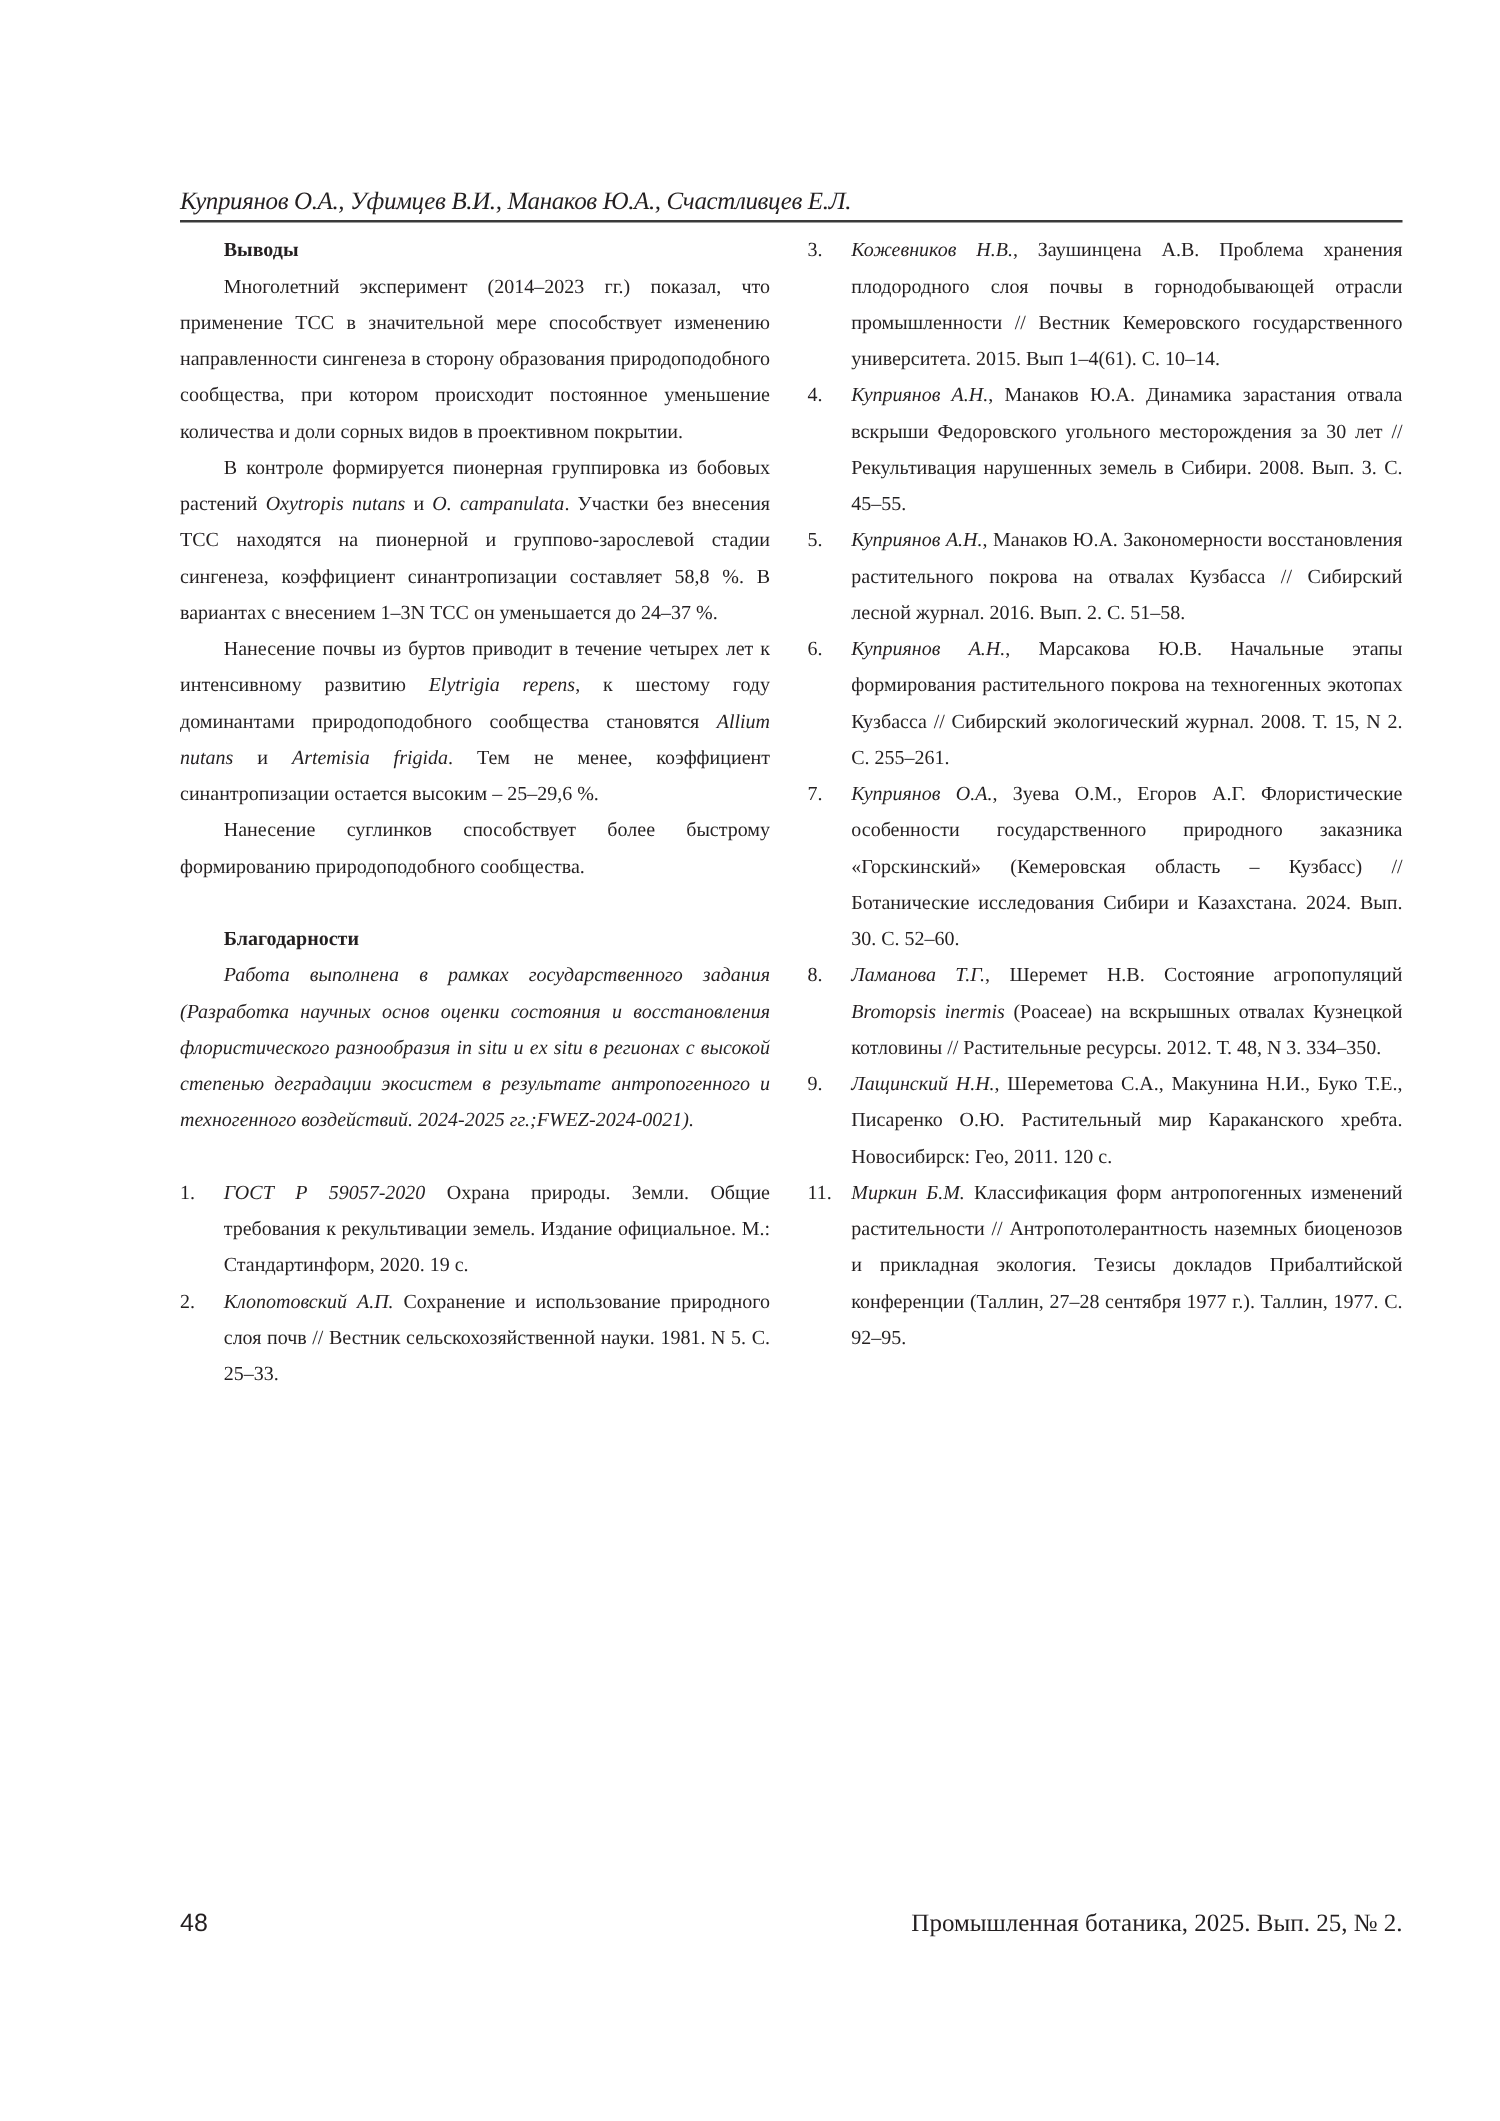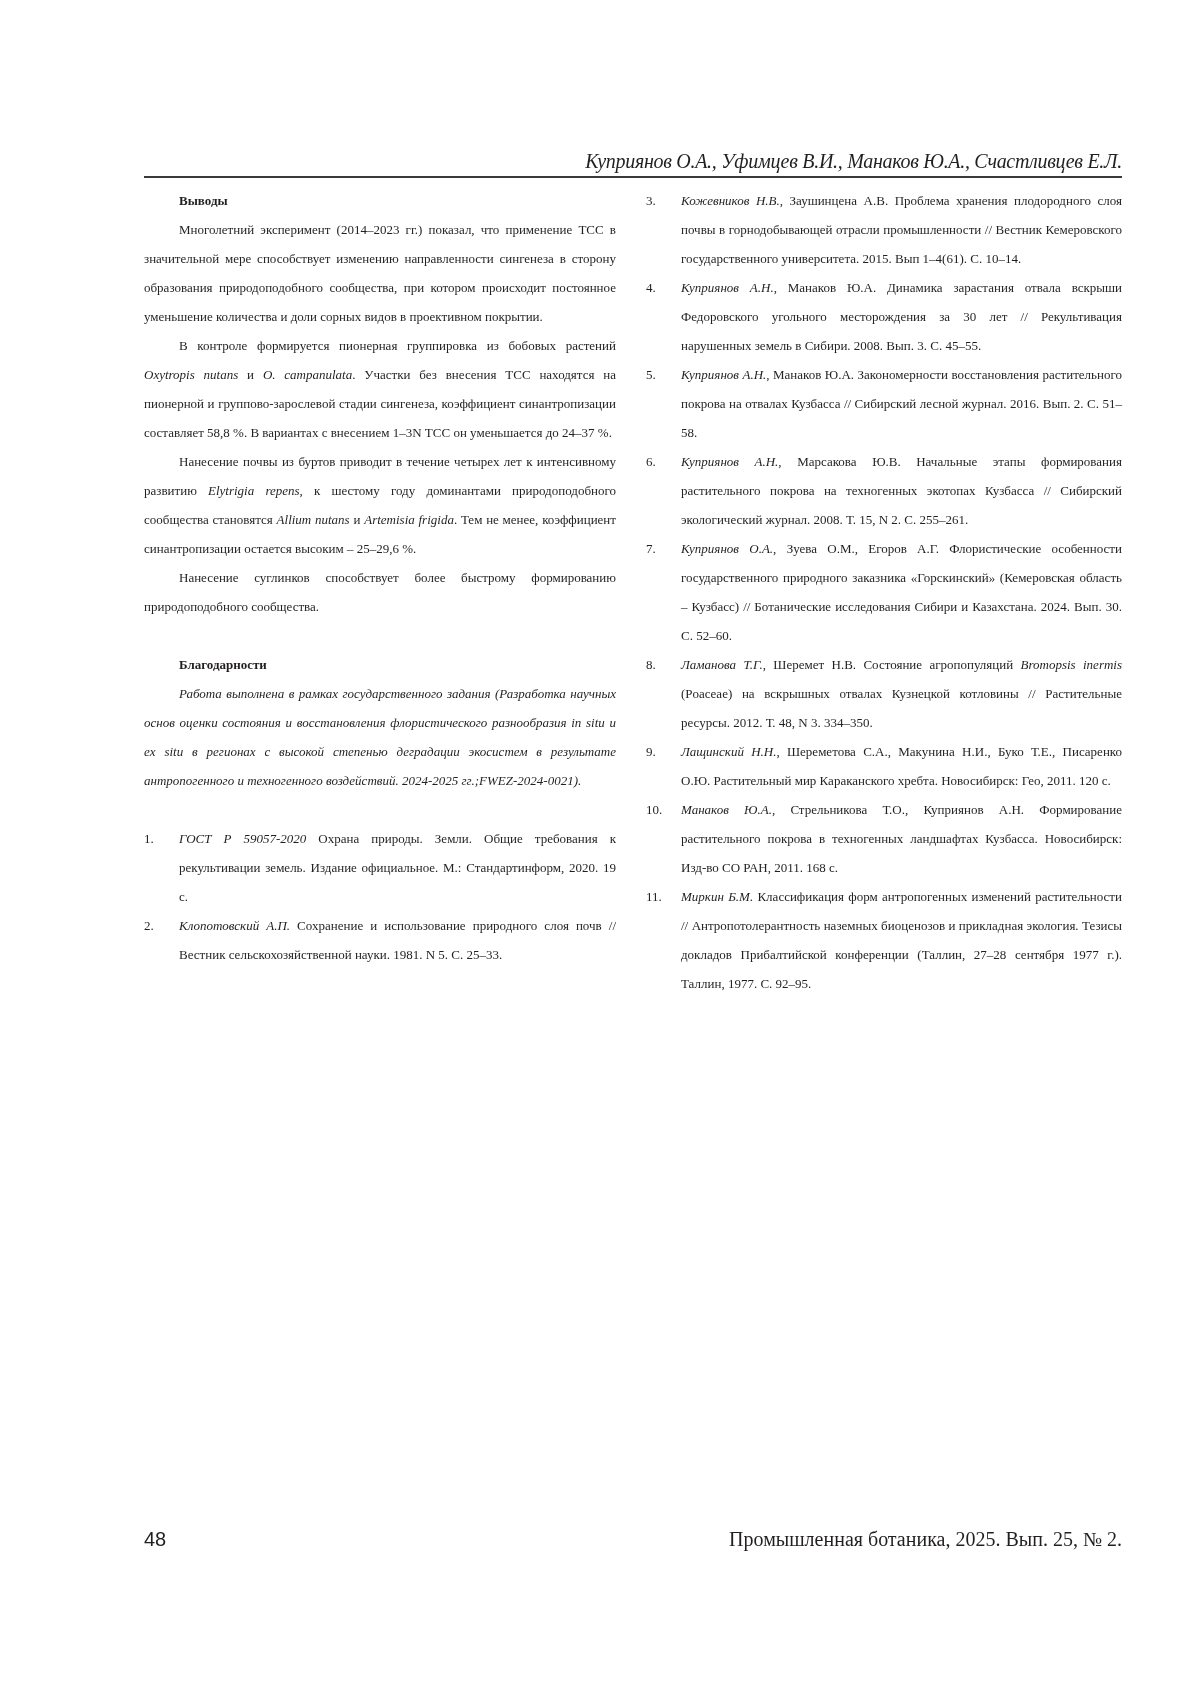--- a/index.html
+++ b/index.html
@@ -1,22 +1,22 @@
 <!DOCTYPE html>
 <html><head>
 <meta charset="utf-8">
 <style>
   html, body { margin: 0; padding: 0; background: #ffffff; }
   body { width: 1200px; height: 1697px; position: relative; overflow: hidden;
          font-family: "Liberation Serif", "DejaVu Serif", serif; color: #231f20; }
   .running-head { position: absolute; left: 144px; top: 150px; width: 978px;
-         text-align: right; font-style: italic; font-size: 20px; letter-spacing: -0.3px; }
+         text-align: left; font-style: italic; font-size: 20px; letter-spacing: -0.3px; }
   .head-rule { position: absolute; left: 144px; top: 176px; width: 978px; height: 0;
          border-top: 2px solid #3a3a3a; }
-  .col { position: absolute; top: 186px; font-size: 13px; line-height: 29px; text-align: justify; }
+  .col { position: absolute; top: 186px; font-size: 16px; line-height: 29px; text-align: justify; }
   .col-left { left: 144px; width: 472px; }
   .col-right { left: 646px; width: 476px; }
   .heading { font-weight: bold; margin: 0 0 0 35px; }
   p { margin: 0; text-indent: 35px; hyphens: manual; }
   .ack p { font-style: italic; }
   .spacer-lg { height: 29px; }
   .ref { position: relative; padding-left: 35px; margin: 0; text-indent: 0; }
   .ref .num { position: absolute; left: 0; top: 0; }
   .ref-right .ref { padding-left: 35px; }
   i { font-style: italic; }
@@ -51,19 +51,18 @@
 
 <div class="col col-right ref-right">
   <ol style="list-style:none;margin:0;padding:0;">
     <li class="ref"><span class="num">3.</span><i>Кожевников Н.В.</i>, Заушинцена А.В. Проблема хранения плодородного слоя почвы в горнодобывающей отрасли промышленности // Вестник Кемеровского государственного университета. 2015. Вып 1–4(61). С. 10–14.</li>
     <li class="ref"><span class="num">4.</span><i>Куприянов А.Н.</i>, Манаков Ю.А. Динамика зарастания отвала вскрыши Федоровского угольного месторождения за 30 лет // Рекультивация нарушенных земель в Сибири. 2008. Вып. 3. С. 45–55.</li>
     <li class="ref"><span class="num">5.</span><i>Куприянов А.Н.</i>, Манаков Ю.А. Закономерности восстановления растительного покрова на отвалах Кузбасса // Сибирский лесной журнал. 2016. Вып. 2. С. 51–58.</li>
     <li class="ref"><span class="num">6.</span><i>Куприянов А.Н.</i>, Марсакова Ю.В. Начальные этапы формирования растительного покрова на техногенных экотопах Кузбасса // Сибирский экологический журнал. 2008. Т. 15, N 2. С. 255–261.</li>
     <li class="ref"><span class="num">7.</span><i>Куприянов О.А.</i>, Зуева О.М., Егоров А.Г. Флористические особенности государственного природного заказника «Горскинский» (Кемеровская область – Кузбасс) // Ботанические исследования Сибири и Казахстана. 2024. Вып. 30. С. 52–60.</li>
     <li class="ref"><span class="num">8.</span><i>Ламанова Т.Г.</i>, Шеремет Н.В. Состояние агропопуляций <i>Bromopsis inermis</i> (Poaceae) на вскрышных отвалах Кузнецкой котловины // Растительные ресурсы. 2012. Т. 48, N 3. 334–350.</li>
     <li class="ref"><span class="num">9.</span><i>Лащинский Н.Н.</i>, Шереметова С.А., Макунина Н.И., Буко Т.Е., Писаренко О.Ю. Растительный мир Караканского хребта. Новосибирск: Гео, 2011. 120 с.</li>
-    <li class="ref"><span class="num">10.</span><i>Манаков Ю.А.</i>, Стрельникова Т.О., Куприянов А.Н. Формирование растительного покрова в техногенных ландшафтах Кузбасса. Новосибирск: Изд-во СО РАН, 2011. 168 с.</li>
     <li class="ref"><span class="num">11.</span><i>Миркин Б.М.</i> Классификация форм антропогенных изменений растительности // Антропотолерантность наземных биоценозов и прикладная экология. Тезисы докладов Прибалтийской конференции (Таллин, 27–28 сентября 1977 г.). Таллин, 1977. С. 92–95.</li>
   </ol>
 </div>
 
 <div class="footer-page">48</div>
 <div class="footer-journal">Промышленная ботаника, 2025. Вып. 25, № 2.</div>
 
 </body></html>

